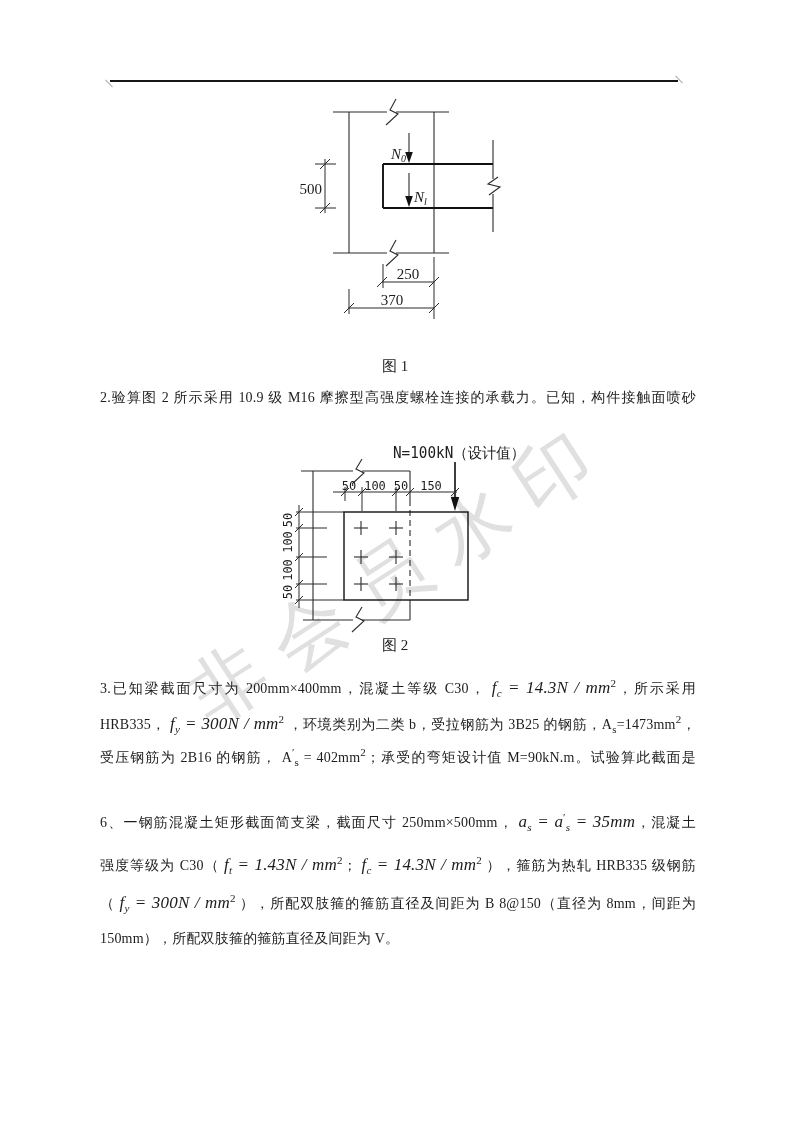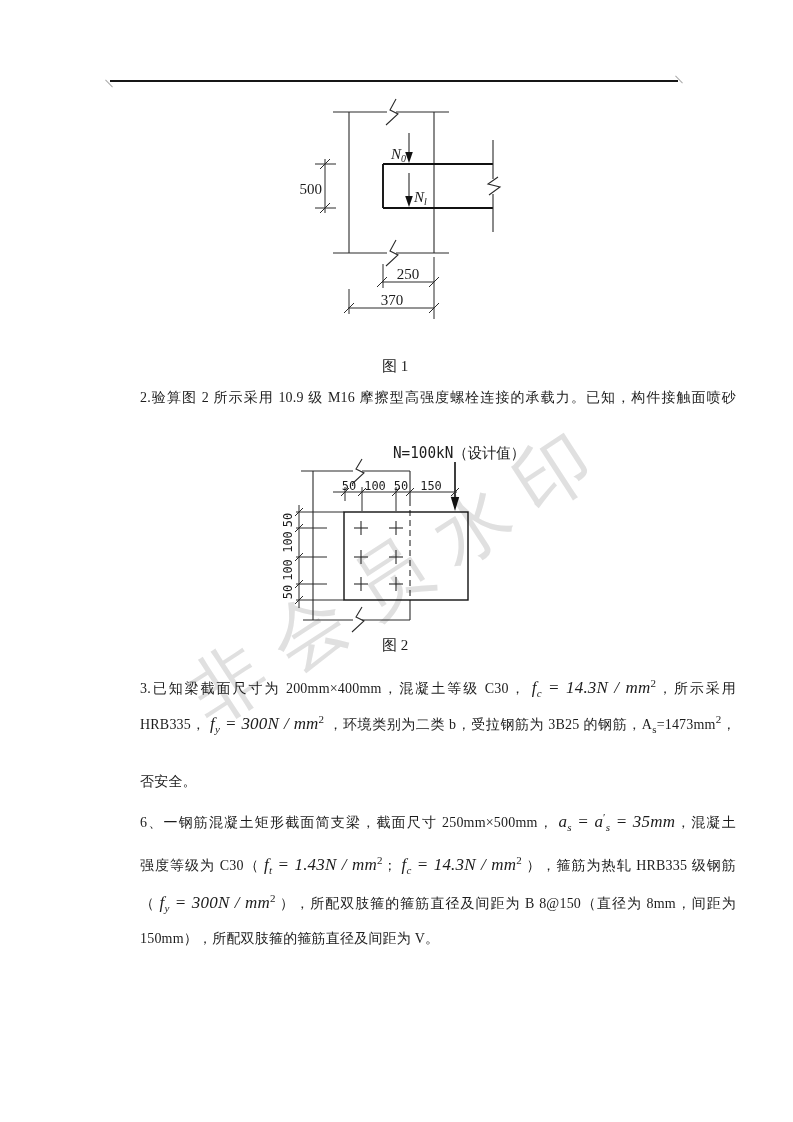--- a/index.html
+++ b/index.html
@@ -8,21 +8,21 @@
   .page{position:absolute;left:0;top:0;width:793px;height:1122px;background:#fff;}
   
   .watermark{position:absolute;left:400px;top:573px;transform:translate(-50%,-50%) rotate(-33deg);
      font-family:"Liberation Sans","DejaVu Sans",sans-serif;font-size:75px;letter-spacing:22px;
      color:#e0e0e0;white-space:nowrap;z-index:0;user-select:none;}
   
   .toprule{position:absolute;left:110px;top:80px;width:568px;height:2px;background:#161616;z-index:2;}
   .rule-tick{position:absolute;width:10px;height:1px;background:#aaa;z-index:2;}
   
   .tline{position:absolute;left:100px;width:596px;z-index:3;font-size:14px;line-height:1.45;
-         text-align:justify;text-align-last:justify;letter-spacing:0.2px;margin-left:40px;}
+         text-align:justify;text-align-last:justify;letter-spacing:0.2px;}
   .tline.lastline{text-align-last:left;}
   .seg-t{font-family:"Liberation Serif","DejaVu Serif",serif;}
   .seg-i{font-family:"Liberation Serif","DejaVu Serif",serif;font-style:italic;font-size:17px;}
   .seg-isub{font-family:"Liberation Serif","DejaVu Serif",serif;font-style:italic;font-size:11px;vertical-align:-4px;}
   .seg-sub{font-family:"Liberation Serif","DejaVu Serif",serif;font-size:11px;vertical-align:-4px;}
   .seg-sup{font-family:"Liberation Serif","DejaVu Serif",serif;font-size:11px;vertical-align:6px;}
   svg{position:absolute;z-index:3;overflow:visible;}
   .thin{stroke:#2a2a2a;stroke-width:1.1;fill:none;}
   .thick{stroke:#111;stroke-width:1.9;fill:none;}
   .dim{stroke:#2a2a2a;stroke-width:1;fill:none;}
@@ -165,20 +165,20 @@
     <text class="cadtext" font-size="12" text-anchor="middle" x="12" y="80" transform="rotate(-90 12 80)">50</text>
     <text class="cadtext" font-size="12" text-anchor="middle" x="12" y="102" transform="rotate(-90 12 102)">100</text>
     <text class="cadtext" font-size="12" text-anchor="middle" x="12" y="130" transform="rotate(-90 12 130)">100</text>
     <text class="cadtext" font-size="12" text-anchor="middle" x="12" y="152" transform="rotate(-90 12 152)">50</text>
 
     <text class="figtext" font-size="15" text-anchor="middle" x="115" y="210">图 2</text>
   </svg>
 
   <div class="tline" style="top:676px;"><span class="seg-t">3.已知梁截面尺寸为 200mm×400mm，混凝土等级 C30， </span><span class="seg-i">f</span><span class="seg-isub">c</span><span class="seg-i"> = 14.3N / mm</span><span class="seg-sup">2</span><span class="seg-t">，所示采用</span></div>
   <div class="tline" style="top:712px;"><span class="seg-t">HRB335， </span><span class="seg-i">f</span><span class="seg-isub">y</span><span class="seg-i"> = 300N / mm</span><span class="seg-sup">2</span><span class="seg-t"> ，环境类别为二类 b，受拉钢筋为 3B25 的钢筋，A</span><span class="seg-sub">s</span><span class="seg-t">=1473mm</span><span class="seg-sup">2</span><span class="seg-t">，</span></div>
-  <div class="tline lastline" style="top:772px;"><span class="seg-t">否安全。</span></div>
+  <div class="tline" style="top:745px;"><span class="seg-t">受压钢筋为 2B16 的钢筋， A</span><span class="seg-sup">′</span><span class="seg-sub">s</span><span class="seg-t"> = 402mm</span><span class="seg-sup">2</span><span class="seg-t">；承受的弯矩设计值 M=90kN.m。试验算此截面是</span></div>
 
   <div class="tline" style="top:810px;"><span class="seg-t">6、一钢筋混凝土矩形截面简支梁，截面尺寸 250mm×500mm， </span><span class="seg-i">a</span><span class="seg-isub">s</span><span class="seg-i"> = </span><span class="seg-i">a</span><span class="seg-sup">′</span><span class="seg-isub">s</span><span class="seg-i"> = 35mm</span><span class="seg-t">，混凝土</span></div>
   <div class="tline" style="top:853px;"><span class="seg-t">强度等级为 C30（ </span><span class="seg-i">f</span><span class="seg-isub">t</span><span class="seg-i"> = 1.43N / mm</span><span class="seg-sup">2</span><span class="seg-t">； </span><span class="seg-i">f</span><span class="seg-isub">c</span><span class="seg-i"> = 14.3N / mm</span><span class="seg-sup">2</span><span class="seg-t"> ），箍筋为热轧 HRB335 级钢筋</span></div>
   <div class="tline" style="top:891px;"><span class="seg-t">（ </span><span class="seg-i">f</span><span class="seg-isub">y</span><span class="seg-i"> = 300N / mm</span><span class="seg-sup">2</span><span class="seg-t"> ），所配双肢箍的箍筋直径及间距为 B 8@150（直径为 8mm，间距为</span></div>
   <div class="tline lastline" style="top:929px;"><span class="seg-t">150mm），所配双肢箍的箍筋直径及间距为 V。</span></div>
 
 </div>
 
 </body></html>

